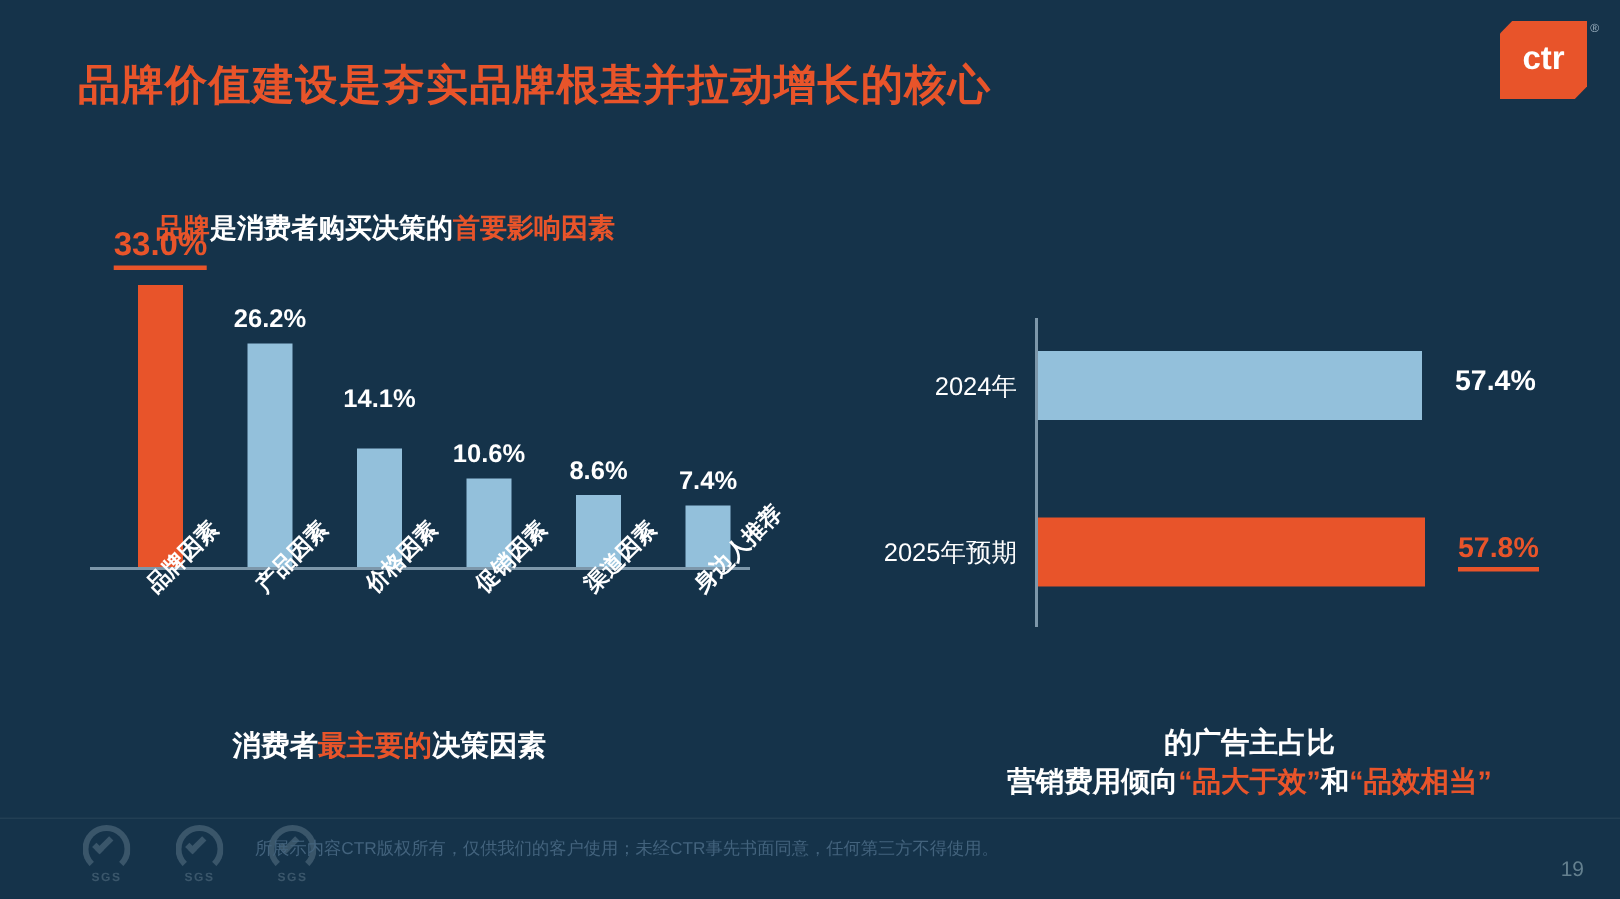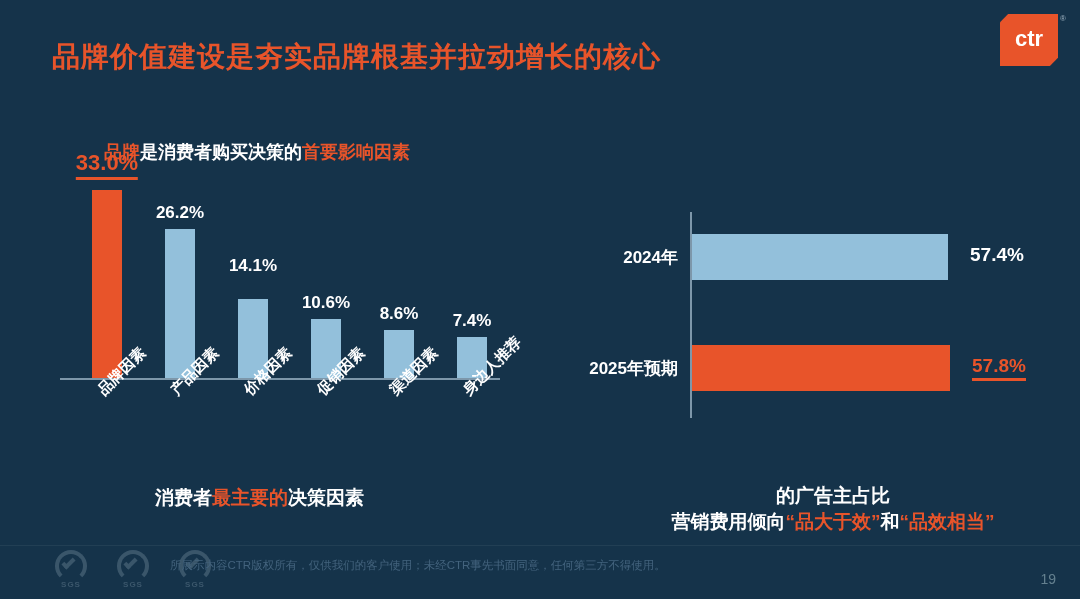--- a/index.html
+++ b/index.html
@@ -143,21 +143,21 @@
   .hbar {
     position: absolute;
     left: 0; top: 0;
     height: 46px;
     background: #93c0db;
   }
   .hbar.accent { background: #e8542a; }
   .hcat-label {
     position: absolute;
     font-size: 17px;
-    font-weight: bold;
+    font-weight: normal;
     color: #ffffff;
     white-space: nowrap;
     text-align: right;
   }
   .hbar-value {
     position: absolute;
     font-size: 19px;
     font-weight: bold;
     color: #ffffff;
     white-space: nowrap;

